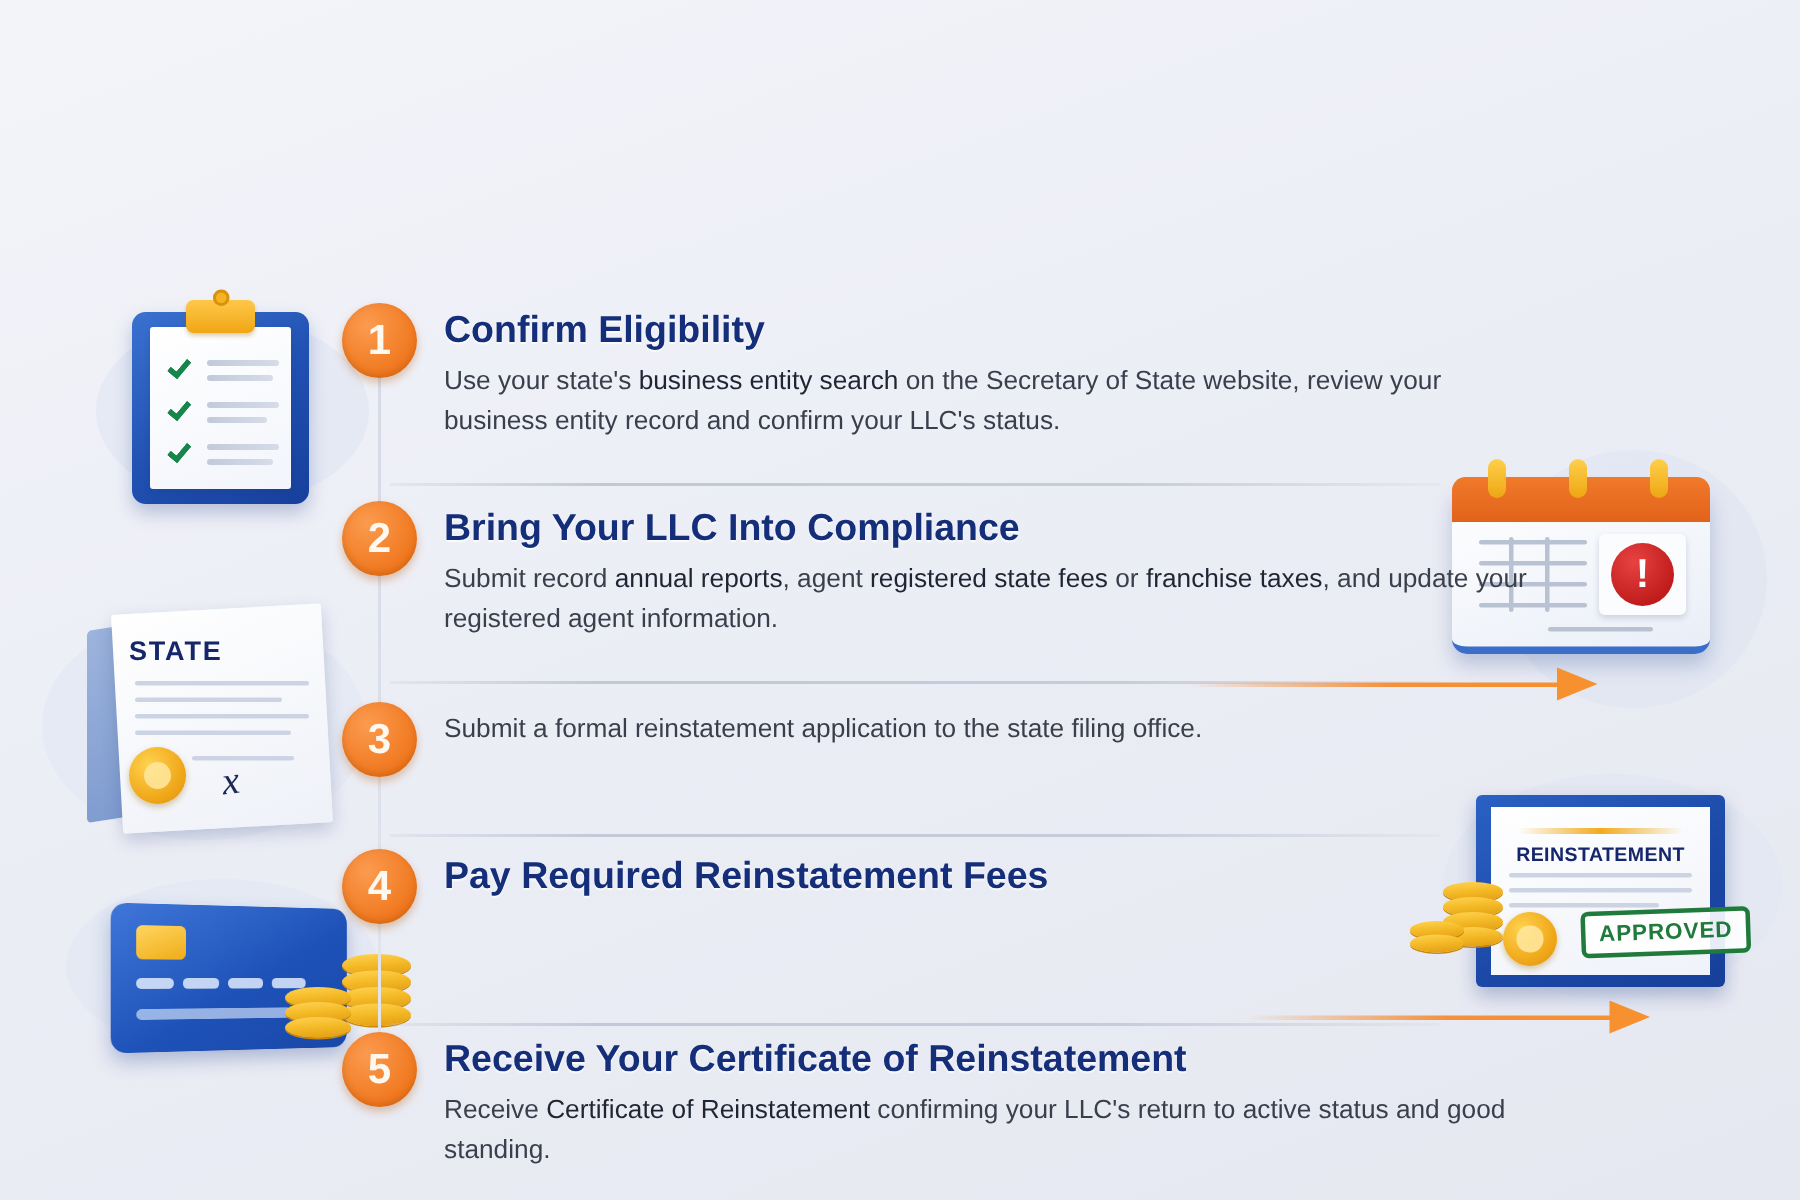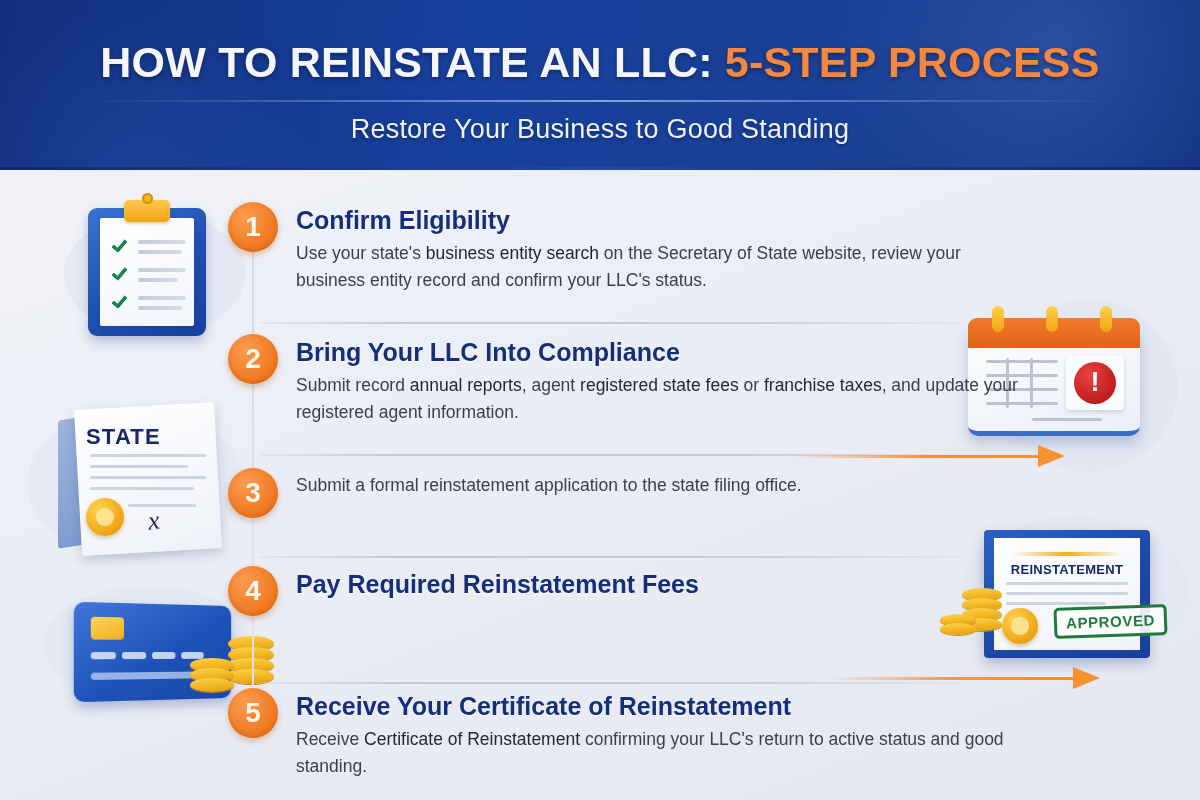--- a/index.html
+++ b/index.html
@@ -80,21 +80,21 @@
         border-bottom:4px solid #16864a; transform:rotate(-50deg); border-radius:1px;}
   .cline { position:absolute; height:4px; border-radius:2px;
         background:linear-gradient(90deg,#c2cada,#d6dce8); }
 
   
   .sd-back { position:absolute; left:6px; top:16px; width:34px; height:128px;
         background:linear-gradient(160deg,#9db4dd,#7e9bcf); transform:skewY(-9deg); border-radius:3px;}
   .sd-paper{ position:absolute; left:26px; top:4px; width:140px; height:146px;
         background:linear-gradient(160deg,#ffffff,#eef1f8); transform:rotate(-3.2deg);
         box-shadow:0 5px 11px rgba(40,60,120,.22); border-radius:2px;}
-  .sd-title{ position:absolute; left:34px; top:22px; font-size:22px; font-weight:bold;
+  .sd-title{ position:absolute; left:34px; top:22px; font-size:18px; font-weight:bold;
         color:#16266b; letter-spacing:1.2px; }
   .sd-line { position:absolute; height:3px; border-radius:2px; background:#ccd4e3; }
   .seal { position:absolute; border-radius:50%;
         background:radial-gradient(circle at 35% 32%,#ffd34f,#f0a81a 62%,#dd9007);
         box-shadow:0 2px 4px rgba(150,105,10,.35); }
   .seal::after{ content:""; position:absolute; left:26%; top:26%; width:48%; height:48%;
         border-radius:50%; background:rgba(255,232,160,.85); }
   .sd-sign { position:absolute; font-family:"Liberation Serif",serif; font-style:italic;
         color:#1b2a55; font-size:26px; transform:rotate(-7deg); }
 
@@ -142,29 +142,20 @@
   .cc-chip { position:absolute; left:16px; top:14px; width:32px; height:22px; border-radius:4px;
         background:linear-gradient(160deg,#ffd661,#efac18); }
   .cc-d { position:absolute; height:7px; border-radius:3px; background:rgba(232,240,255,.82); }
   .cc-band { position:absolute; height:7px; border-radius:4px; background:rgba(225,236,255,.62); }
 </style>
 </head>
 <body>
 
 <div class="poster">
 
-  <div class="header">
-    <div class="hdr-glow"></div>
-    <div class="hdr-glow2"></div>
-    <div class="title">
-      <span class="t-white">HOW TO REINSTATE AN LLC: </span><span class="t-orange">5-STEP PROCESS</span>
-    </div>
-    <div class="hdr-rule"></div>
-    <div class="subtitle">Restore Your Business to Good Standing</div>
-  </div>
 
   <div class="blob" style="left:64px; top:212px; width:182px; height:124px;"></div>
   <div class="blob" style="left:28px; top:408px; width:216px; height:152px; opacity:.5;"></div>
   <div class="blob" style="left:44px; top:586px; width:208px; height:116px; opacity:.55;"></div>
   <div class="gear" style="left:1000px; top:300px; width:178px; height:172px;"></div>
   <div class="blob" style="left:962px; top:516px; width:226px; height:150px; opacity:.5;"></div>
 
   <div class="illus" style="left:88px; top:196px; width:140px; height:150px;">
     <div class="cb-board"></div>
     <div class="cb-paper"></div>

